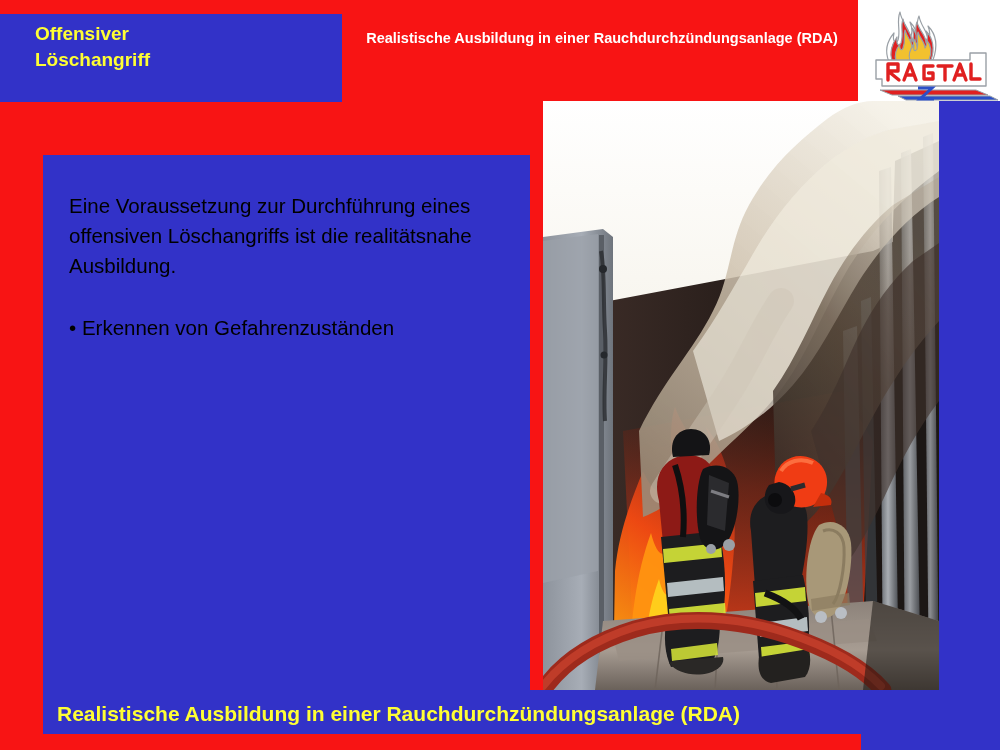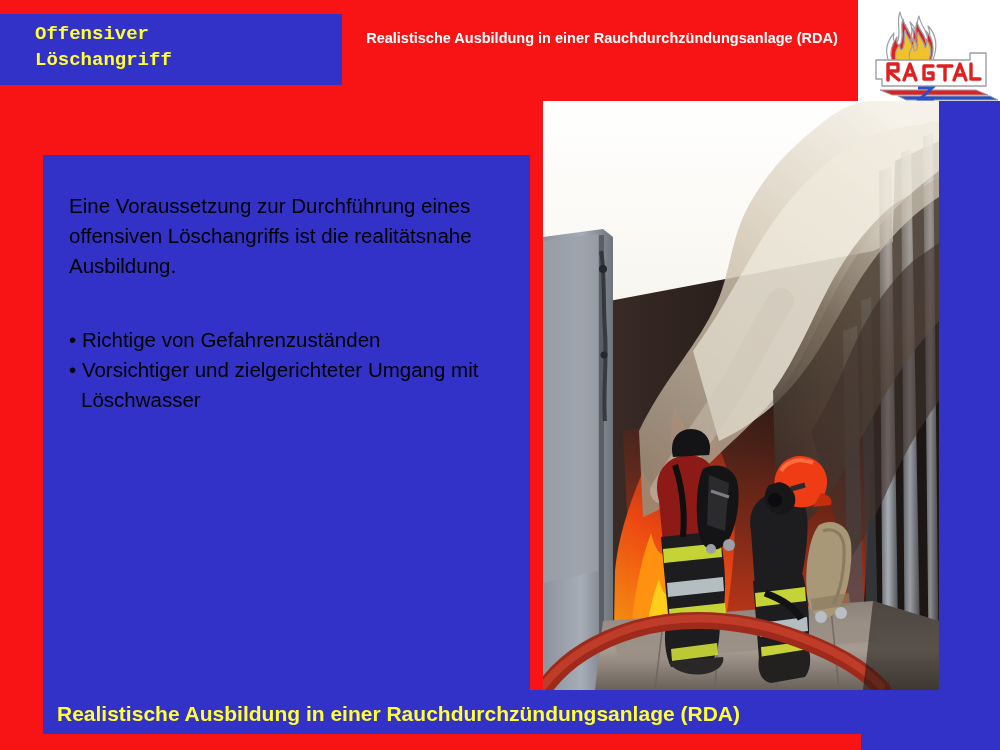--- a/index.html
+++ b/index.html
@@ -45,23 +45,22 @@
     position: absolute;
     left: 0px; top: 690px;
     width: 43px; height: 60px;
     background: #F81414;
   }
 
   
   .title-box {
     position: absolute;
     left: 0px; top: 14px;
-    width: 342px; height: 71px;
+    width: 342px; height: 88px;
     background: #3232C8;
-    font-family: Liberation Mono, monospace;
   }
   .title-box .title-text {
     position: absolute;
     left: 35px; top: 7px;
     width: 300px;
     color: #FFFF33;
     font-size: 19px;
     font-weight: bold;
     line-height: 26px;
     white-space: pre-line;
@@ -98,21 +97,21 @@
   }
   .content-inner {
     position: absolute;
     left: 26px; top: 36px;
     width: 450px;
   }
   .para {
     color: #000000;
     font-size: 20.5px;
     line-height: 30px;
-    margin: 0 0 44px 0;
+    margin: 0 0 32px 0;
     white-space: pre-line;
   }
   .bullets {
     margin: 0;
     padding: 0;
     list-style: none;
   }
   .bullets li {
     color: #000000;
     font-size: 20.5px;
@@ -192,22 +191,21 @@
         <path d="M40 96 L132 96 L140 100 L48 100 Z" fill="#2B4FC8"></path>
         <path d="M60 88 L74 88 L62 99 L76 99" fill="none" stroke="#2B4FC8" stroke-width="3"></path>
       </g>
     </svg>
   </div>
 
   <div class="content-box">
     <div class="content-inner">
       <p class="para">Eine Voraussetzung zur Durchführung eines offensiven Löschangriffs ist die realitätsnahe Ausbildung.</p>
       <ul class="bullets">
-        <li>Richtige von Gefahrenzuständen</li>
-        <li>Vorsichtiger und zielgerichteter Umgang mit Löschwasser</li>
+        <li>Erkennen von Gefahrenzuständen</li>
       </ul>
     </div>
   </div>
 
   <div class="photo">
     <svg width="396" height="589" viewBox="0 0 396 589">
       <defs>
         <linearGradient id="skyG" x1="0" y1="0" x2="0" y2="1">
           <stop offset="0%" stop-color="#ffffff"></stop>
           <stop offset="45%" stop-color="#f6f3ea"></stop>

